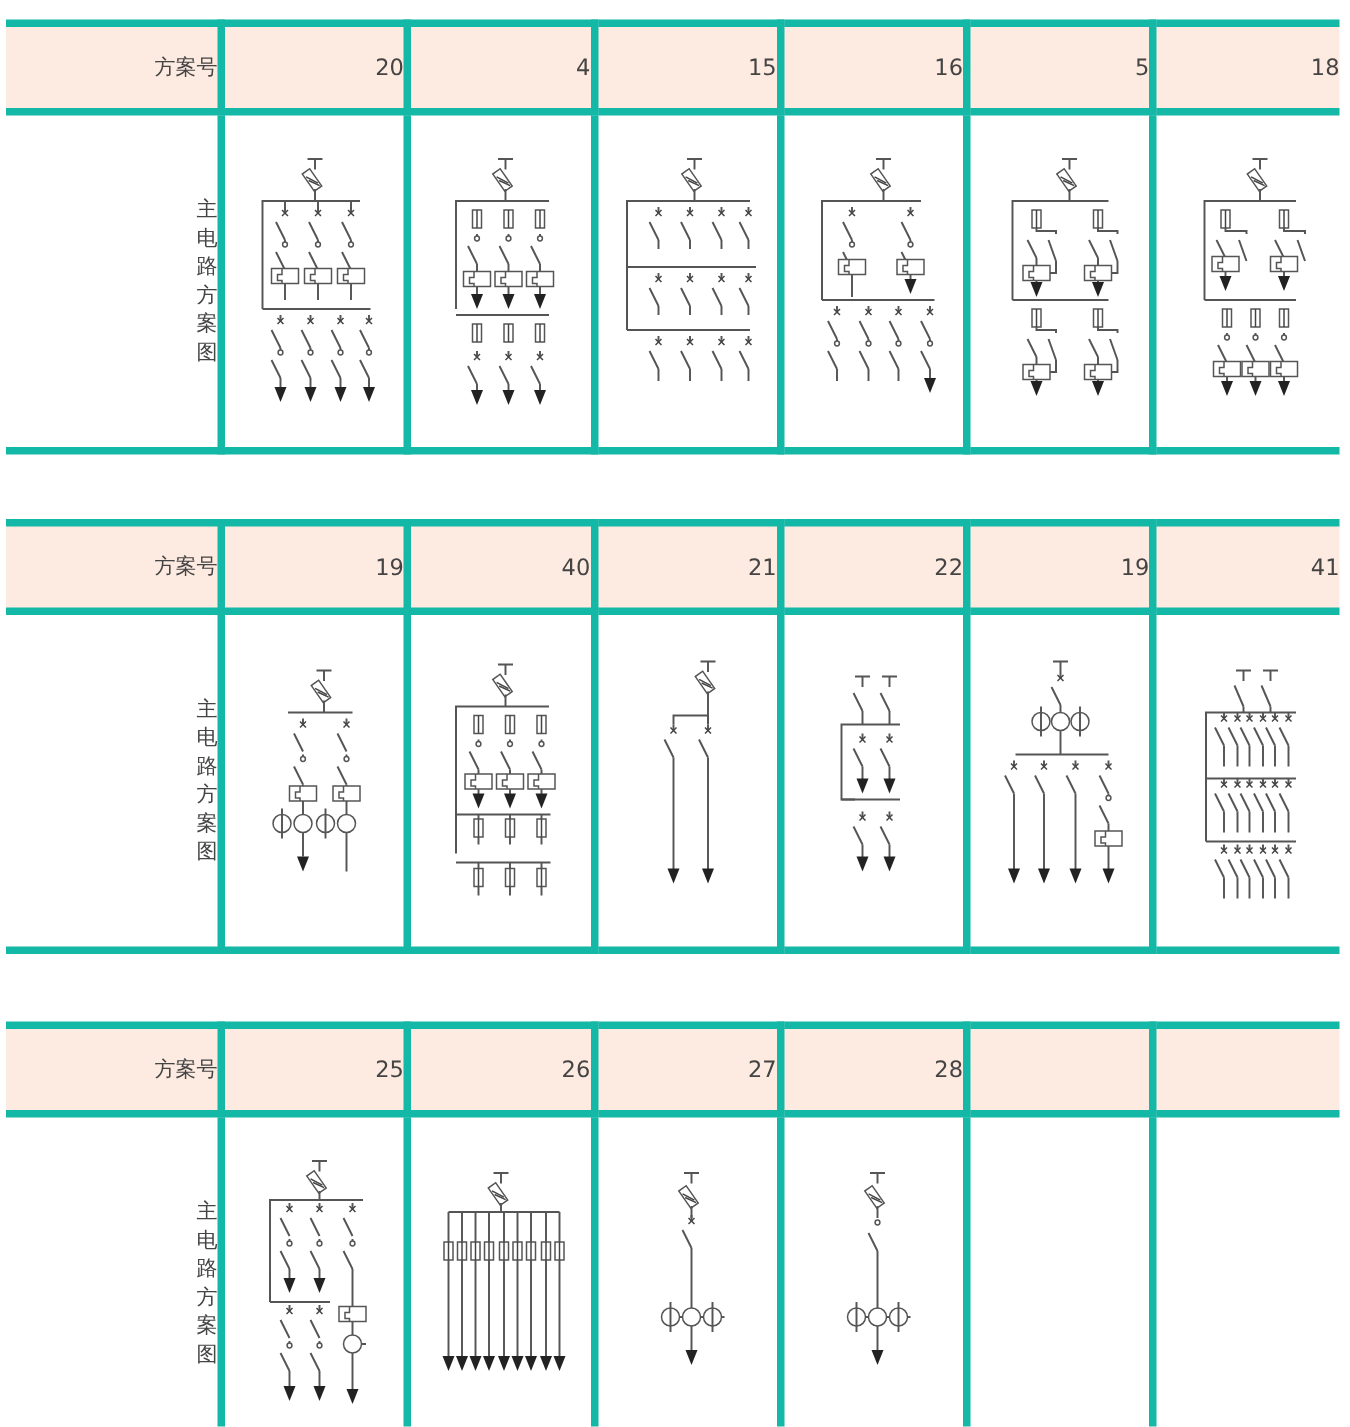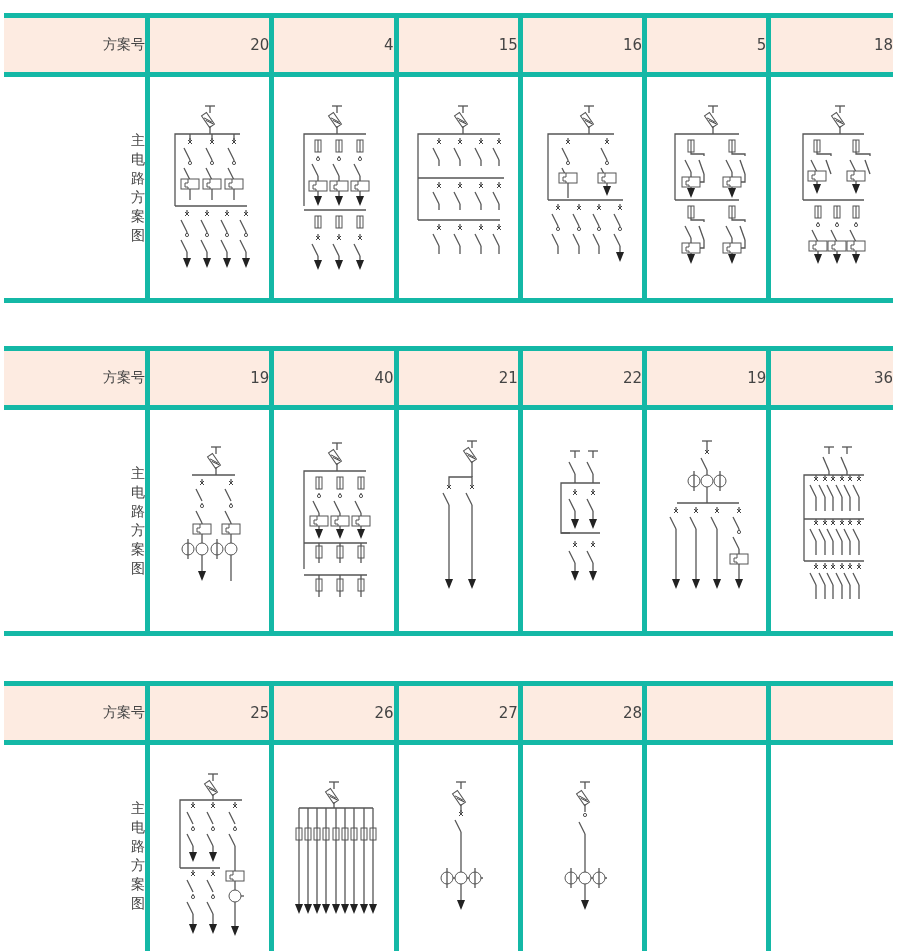--- a/index.html
+++ b/index.html
@@ -382,21 +382,21 @@
 
 <table class="scheme-table" id="t2">
   <tbody>
       <tr class="hdr">
     <td class="col0">方案号</td>
     <td>19</td>
     <td>40</td>
     <td>21</td>
     <td>22</td>
     <td>19</td>
-    <td>36</td>
+    <td>41</td>
   </tr>
   <tr class="body">
     <td><span class="vlabel">主电路方案图</span></td>
 
     <td>
       <svg width="120" height="200" viewBox="0 0 120 200">
         <use href="#tee" x="66" y="26"></use>
             <use href="#fsw" x="64" y="40"></use>
         <line class="w" x1="66" y1="46" x2="66" y2="54"></line>
         <line class="w" x1="42" y1="54" x2="85" y2="54"></line>

